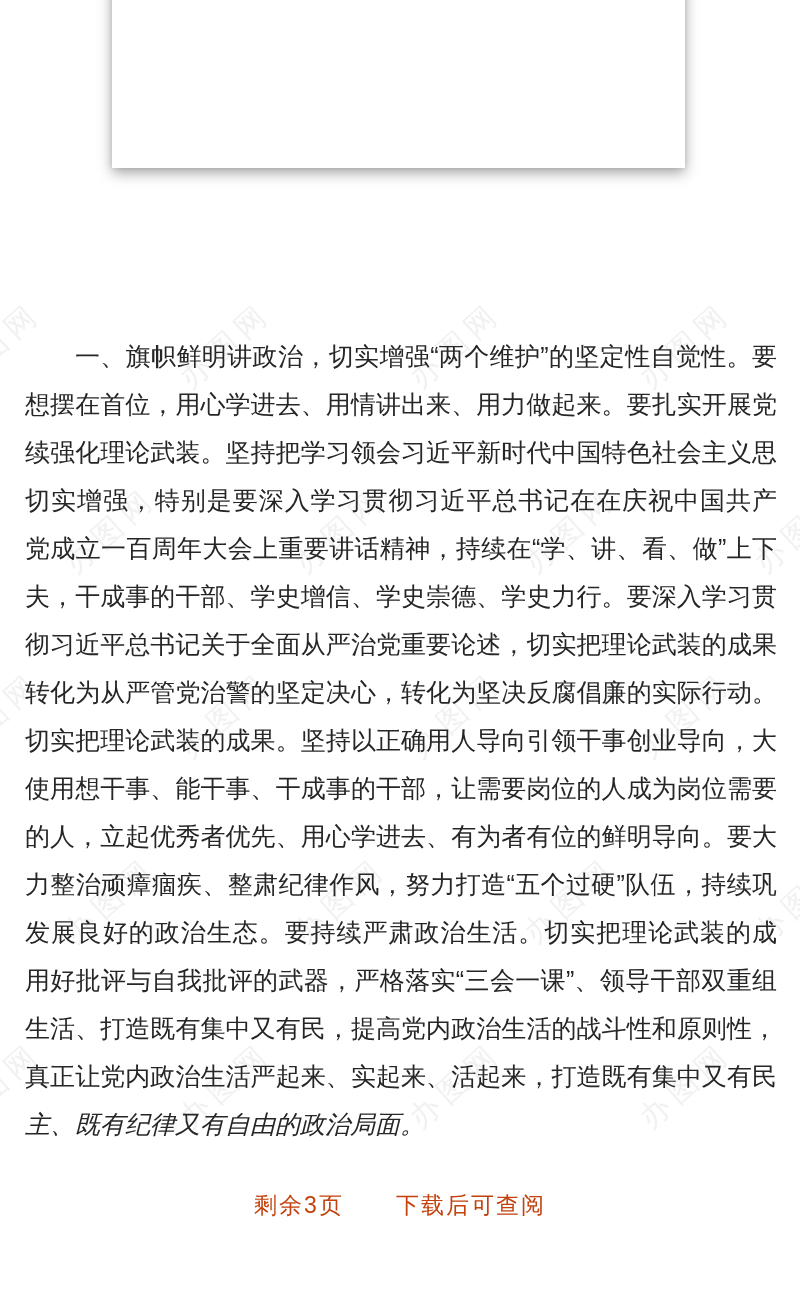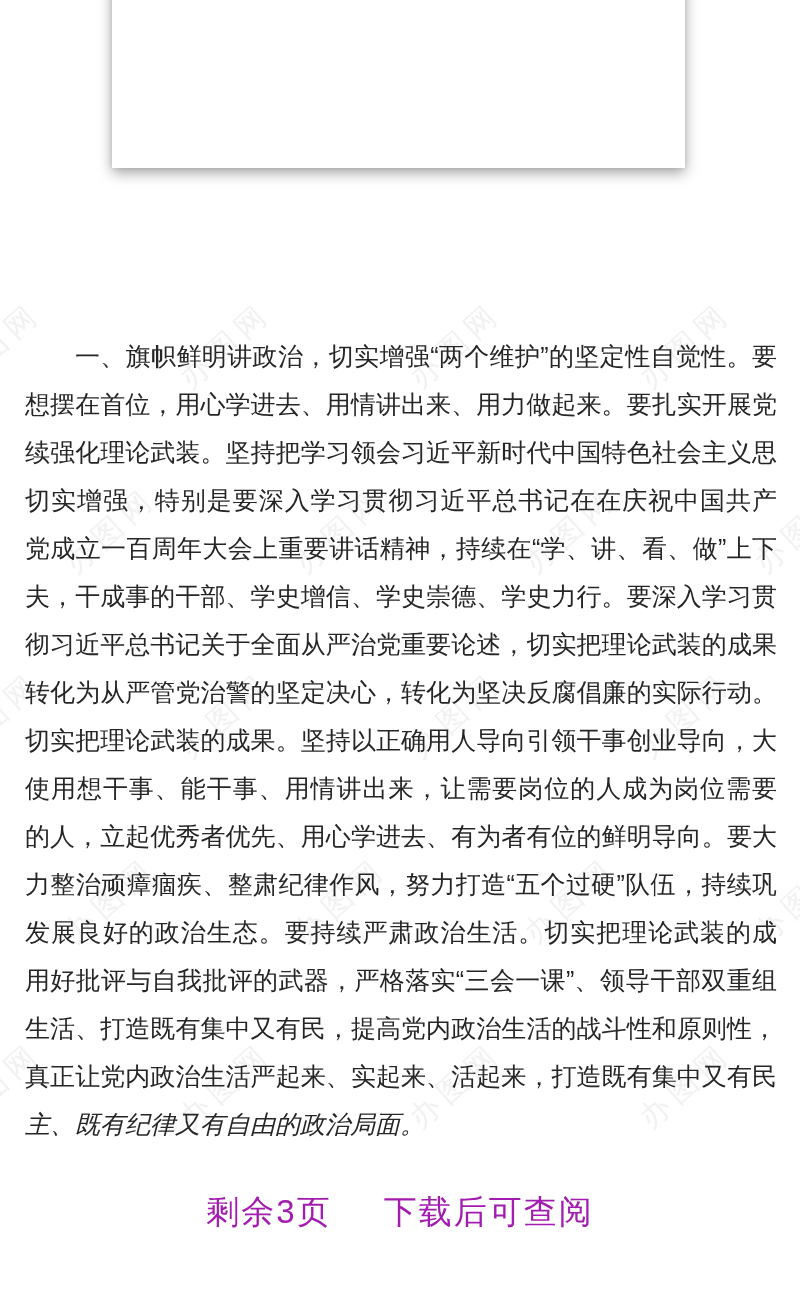--- a/index.html
+++ b/index.html
@@ -68,23 +68,23 @@
     text-align-last: left;
     font-style: italic;
   }
   
   .footer-note {
     position: absolute;
     left: 0;
     top: 1190px;
     width: 800px;
     text-align: center;
-    font-size: 33px;
+    font-size: 23px;
     letter-spacing: 2px;
-    color: #a21caf;
+    color: #c2410c;
     z-index: 2;
   }
   .footer-note .hint {
     margin-left: 52px;
   }
 </style>
 </head>
 <body>
 
 <div>
@@ -117,21 +117,21 @@
   <div class="doc-text">
       <div class="doc-line">一、旗帜鲜明讲政治，切实增强“两个维护”的坚定性自觉性。要持</div>
       <div class="doc-line">想摆在首位，用心学进去、用情讲出来、用力做起来。要扎实开展党</div>
       <div class="doc-line">续强化理论武装。坚持把学习领会习近平新时代中国特色社会主义思</div>
       <div class="doc-line">切实增强，特别是要深入学习贯彻习近平总书记在在庆祝中国共产</div>
       <div class="doc-line">党成立一百周年大会上重要讲话精神，持续在“学、讲、看、做”上下功</div>
       <div class="doc-line">夫，干成事的干部、学史增信、学史崇德、学史力行。要深入学习贯</div>
       <div class="doc-line">彻习近平总书记关于全面从严治党重要论述，切实把理论武装的成果</div>
       <div class="doc-line">转化为从严管党治警的坚定决心，转化为坚决反腐倡廉的实际行动。</div>
       <div class="doc-line">切实把理论武装的成果。坚持以正确用人导向引领干事创业导向，大胆</div>
-      <div class="doc-line">使用想干事、能干事、用情讲出来，让需要岗位的人成为岗位需要</div>
+      <div class="doc-line">使用想干事、能干事、干成事的干部，让需要岗位的人成为岗位需要</div>
       <div class="doc-line">的人，立起优秀者优先、用心学进去、有为者有位的鲜明导向。要大</div>
       <div class="doc-line">力整治顽瘴痼疾、整肃纪律作风，努力打造“五个过硬”队伍，持续巩固</div>
       <div class="doc-line">发展良好的政治生态。要持续严肃政治生活。切实把理论武装的成果，</div>
       <div class="doc-line">用好批评与自我批评的武器，严格落实“三会一课”、领导干部双重组织</div>
       <div class="doc-line">生活、打造既有集中又有民，提高党内政治生活的战斗性和原则性，</div>
       <div class="doc-line">真正让党内政治生活严起来、实起来、活起来，打造既有集中又有民</div>
       <div class="doc-line">主、既有纪律又有自由的政治局面。</div>
     </div>
 
   <div class="footer-note">

